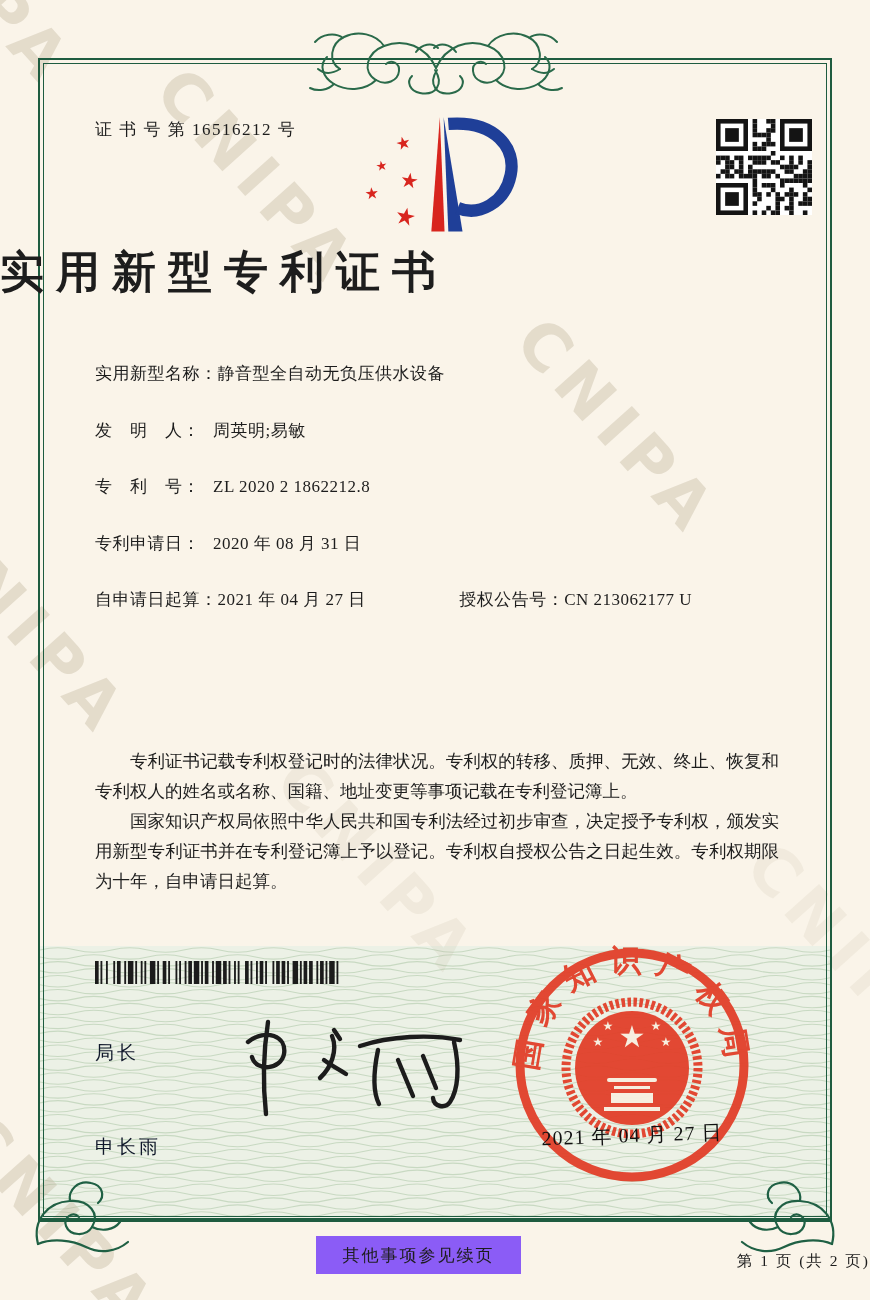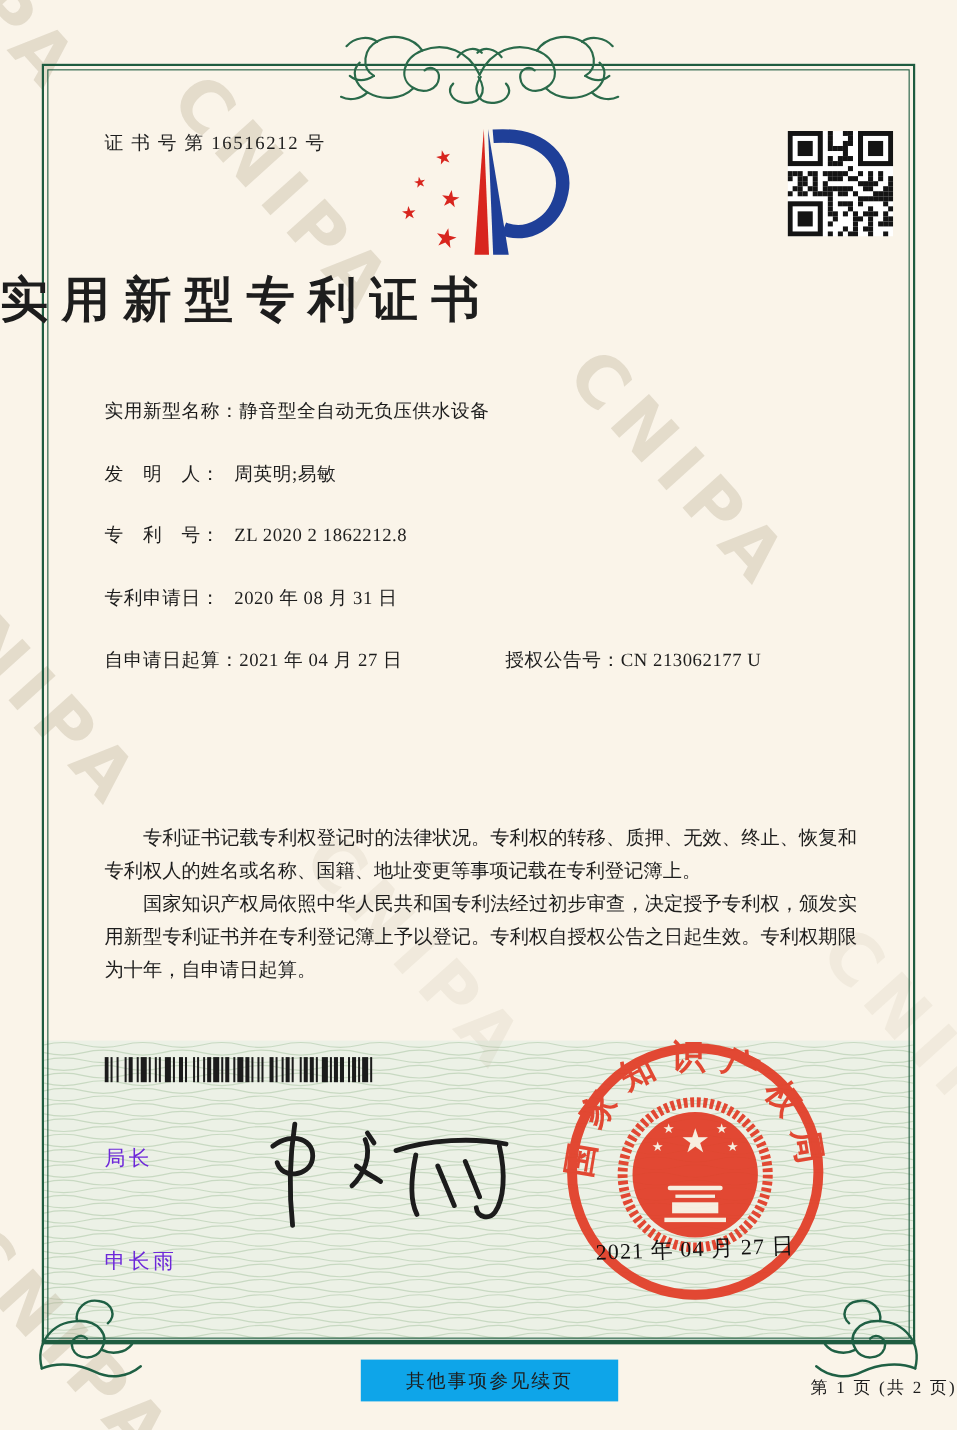--- a/index.html
+++ b/index.html
@@ -25,29 +25,29 @@
   .frow{height:56.5px;white-space:nowrap}
   .flabel{display:inline-block;min-width:118px;white-space:pre;letter-spacing:.5px}
   .fvalue{letter-spacing:.5px}
   .grant-first{display:inline-block;width:360px}
   .paras{position:absolute;left:95px;top:746px;width:684px;font-size:17.5px;line-height:30px;
          text-align:justify;z-index:5}
   .paras p{text-indent:2em}
   .barcode{position:absolute;left:95px;top:961px;width:247px;height:23px;z-index:5}
   .barcode svg{width:100%;height:100%;display:block}
   .signatory{position:absolute;left:95px;z-index:5;font-family:Liberation Serif, serif;
-             font-size:19px;letter-spacing:3px;color:#6d28d9}
+             font-size:19px;letter-spacing:3px;color:#0f172a}
   .sig-title{top:1040px}.sig-name{top:1134px}
   .signature{position:absolute;left:232px;top:1012px;width:240px;height:112px;z-index:5}
   .seal{position:absolute;left:507px;top:940px;width:250px;height:250px;z-index:6;opacity:.95}
   .seal-date{position:absolute;left:507px;top:1122px;width:250px;text-align:center;font-size:20px;
              letter-spacing:1px;color:#111;z-index:7;transform:rotate(-2deg)}
   .page-info{position:absolute;left:0;right:0;top:1251px;text-align:right;font-size:15.5px;
              letter-spacing:2px;z-index:5}
-  .cont-note{position:absolute;left:328px;top:1236px;width:234px;height:38px;background:#0ea5e9;
+  .cont-note{position:absolute;left:316px;top:1236px;width:205px;height:38px;background:#8b5cf6;
              display:flex;align-items:center;justify-content:center;font-size:17px;letter-spacing:2px;z-index:5}
 </style>
 </head>
 <body>
 
 <div class="wm" style="left:-160px;top:-60px">CNIPA</div>
 <div class="wm" style="left:125px;top:140px">CNIPA</div>
 <div class="wm" style="left:485px;top:390px">CNIPA</div>
 <div class="wm" style="left:-105px;top:590px">CNIPA</div>
 <div class="wm" style="left:245px;top:830px;opacity:.45">CNIPA</div>

